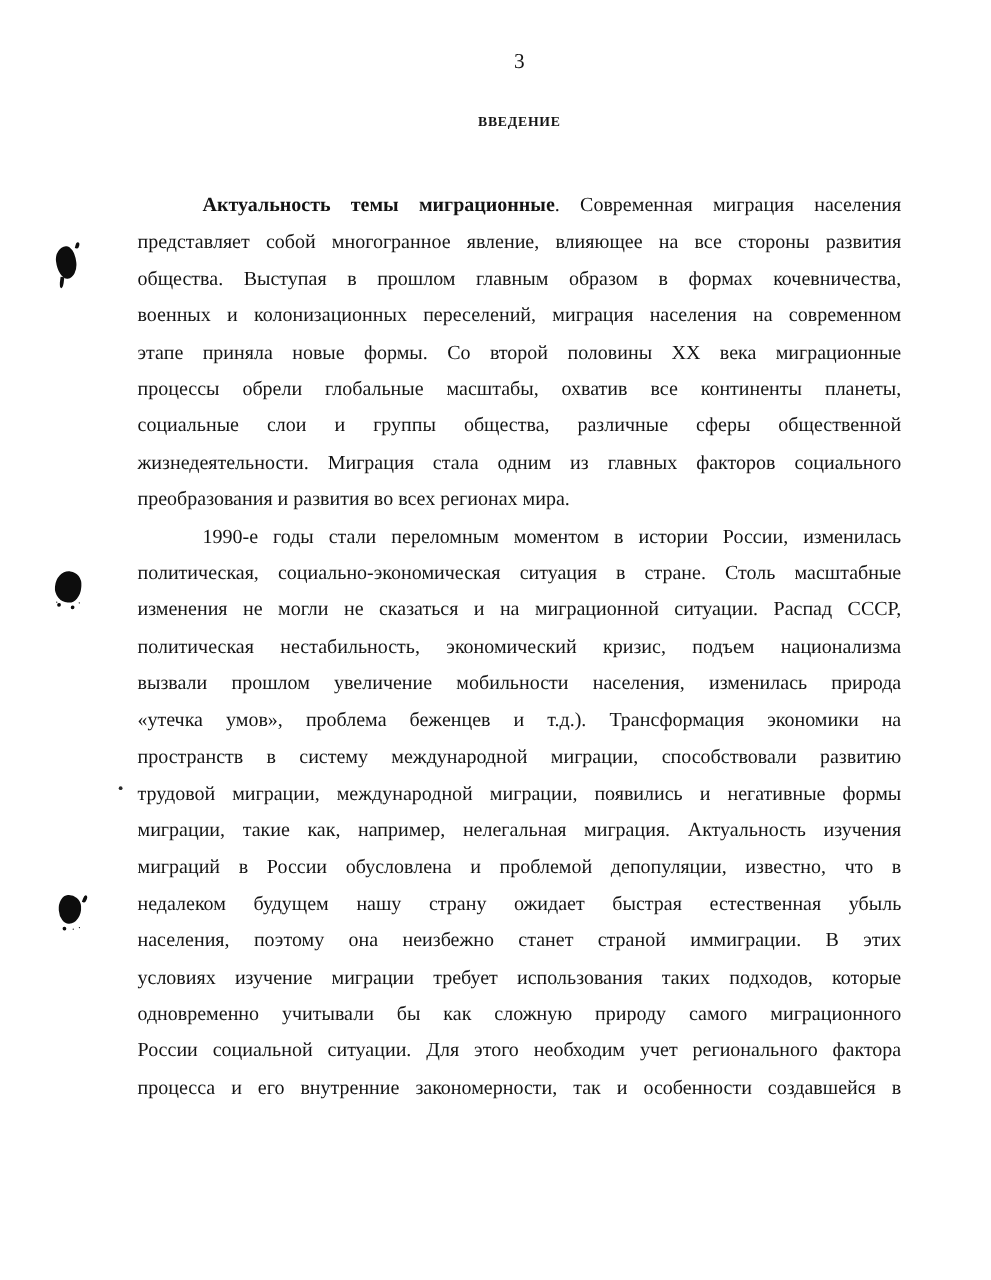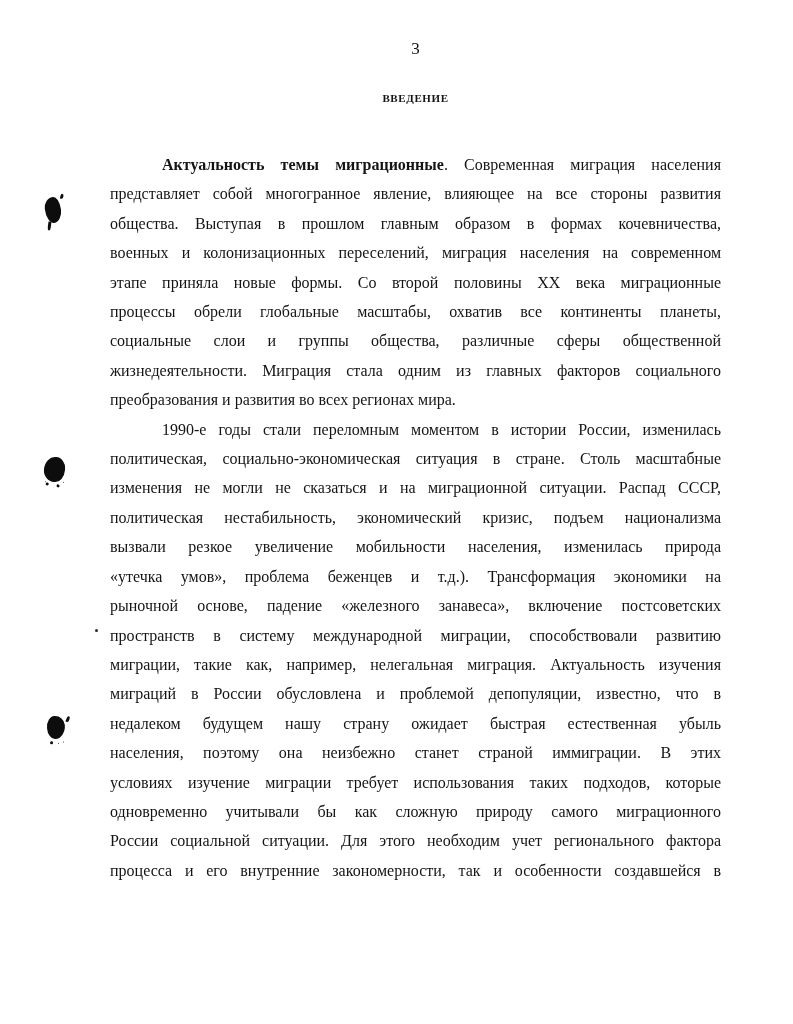--- a/index.html
+++ b/index.html
@@ -116,24 +116,24 @@
       <div class="line"><span>военных и колонизационных переселений, миграция населения на современном</span></div>
       <div class="line"><span>этапе приняла новые формы. Со второй половины XX века миграционные</span></div>
       <div class="line"><span>процессы обрели глобальные масштабы, охватив все континенты планеты,</span></div>
       <div class="line"><span>социальные слои и группы общества, различные сферы общественной</span></div>
       <div class="line"><span>жизнедеятельности. Миграция стала одним из главных факторов социального</span></div>
       <div class="line endline"><span>преобразования и развития во всех регионах мира.</span></div>
       <div class="line indent"><span>1990-е годы стали переломным моментом в истории России, изменилась</span></div>
       <div class="line"><span>политическая, социально-экономическая ситуация в стране. Столь масштабные</span></div>
       <div class="line"><span>изменения не могли не сказаться и на миграционной ситуации. Распад СССР,</span></div>
       <div class="line"><span>политическая нестабильность, экономический кризис, подъем национализма</span></div>
-      <div class="line"><span>вызвали резкое увеличение мобильности населения, изменилась природа</span></div>
+      <div class="line"><span>вызвали прошлом увеличение мобильности населения, изменилась природа</span></div>
       <div class="line"><span>«утечка умов», проблема беженцев и т.д.). Трансформация экономики на</span></div>
-      <div class="line"><span>рыночной основе, падение «железного занавеса», включение постсоветских</span></div>
       <div class="line"><span>пространств в систему международной миграции, способствовали развитию</span></div>
+      <div class="line"><span>трудовой миграции, международной миграции, появились и негативные формы</span></div>
       <div class="line"><span>миграции, такие как, например, нелегальная миграция. Актуальность изучения</span></div>
       <div class="line"><span>миграций в России обусловлена и проблемой депопуляции, известно, что в</span></div>
       <div class="line"><span>недалеком будущем нашу страну ожидает быстрая естественная убыль</span></div>
       <div class="line"><span>населения, поэтому она неизбежно станет страной иммиграции. В этих</span></div>
       <div class="line"><span>условиях изучение миграции требует использования таких подходов, которые</span></div>
       <div class="line"><span>одновременно учитывали бы как сложную природу самого миграционного</span></div>
       <div class="line"><span>России социальной ситуации. Для этого необходим учет регионального фактора</span></div>
       <div class="line"><span>процесса и его внутренние закономерности, так и особенности создавшейся в</span></div>
     </div>
 

